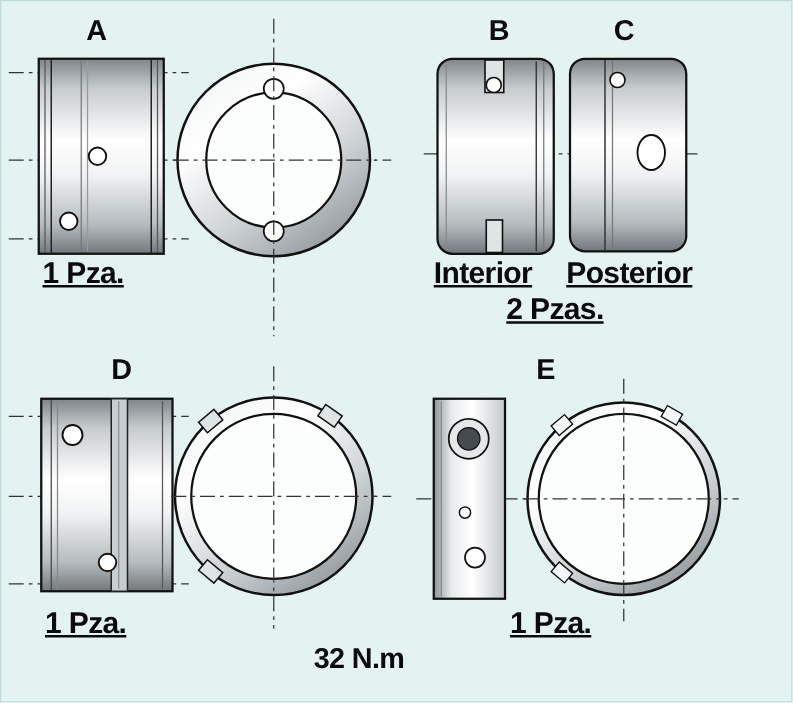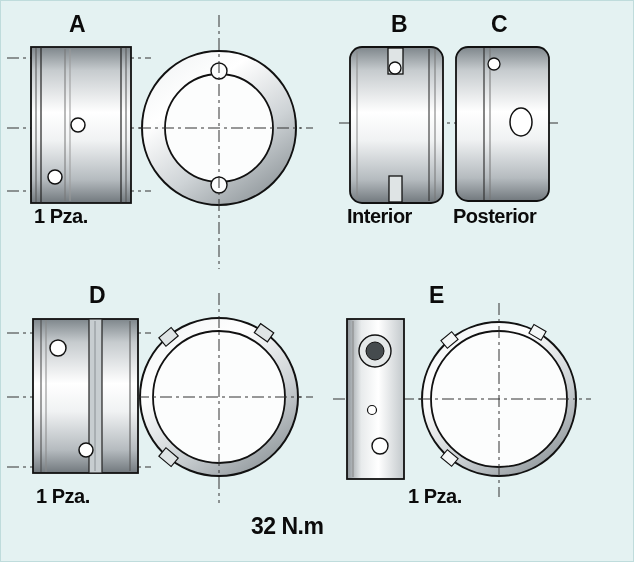--- a/index.html
+++ b/index.html
@@ -7,21 +7,21 @@
     position:relative;width:634px;height:562px;background:#e4f2f2;
     overflow:hidden;border:1px solid #bfdcdc;box-sizing:border-box;
     font-family:"Liberation Sans",sans-serif;
   }
   .art{position:absolute;left:0;top:0;}
   .lbl{
     position:absolute;color:#0b0b0b;font-weight:700;white-space:nowrap;
     letter-spacing:-0.5px;
   }
   .size-label{font-size:23px;}
-  .size-caption{font-size:20px;}
+  .size-caption{font-size:24px;text-decoration:underline;}
 </style>
 </head>
 <body>
 
 <div class="canvas">
 
   <svg class="art" width="634" height="562" viewBox="0 0 634 562">
     <defs>
       <linearGradient id="metalV" x1="0" y1="0" x2="0" y2="1">
         <stop offset="0" stop-color="#7e868b"></stop>
@@ -150,18 +150,19 @@
       <line x1="418" y1="398" x2="578" y2="398"></line>
     </g>
   </svg>
 
   <div class="lbl size-label" style="left:68px;  top:10px;">A</div>
   <div class="lbl size-label" style="left:390px; top:10px;">B</div>
   <div class="lbl size-label" style="left:490px; top:10px;">C</div>
   <div class="lbl size-caption" style="left:33px;  top:204px;">1 Pza.</div>
   <div class="lbl size-caption" style="left:452px; top:204px;">Posterior</div>
   <div class="lbl size-caption" style="left:346px; top:204px;">Interior</div>
+  <div class="lbl size-caption" style="left:404px; top:233px;">2 Pzas.</div>
   <div class="lbl size-label" style="left:88px;  top:281px;">D</div>
   <div class="lbl size-label" style="left:428px; top:281px;">E</div>
   <div class="lbl size-caption" style="left:35px;  top:484px;">1 Pza.</div>
   <div class="lbl size-caption" style="left:407px; top:484px;">1 Pza.</div>
   <div class="lbl size-label" style="left:250px; top:512px;">32 N.m</div>
 </div>
 
 </body></html>

